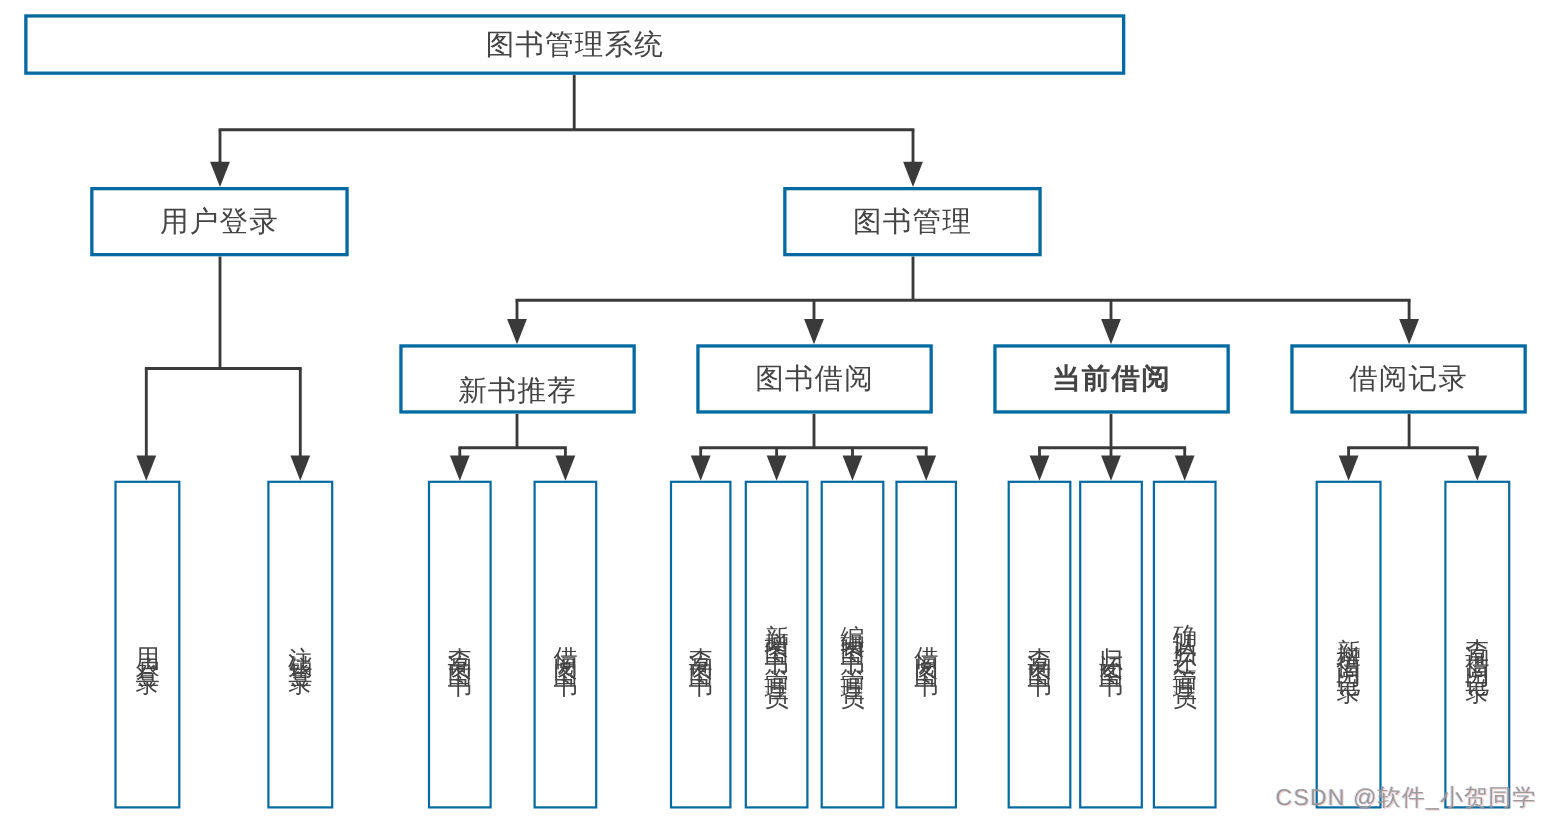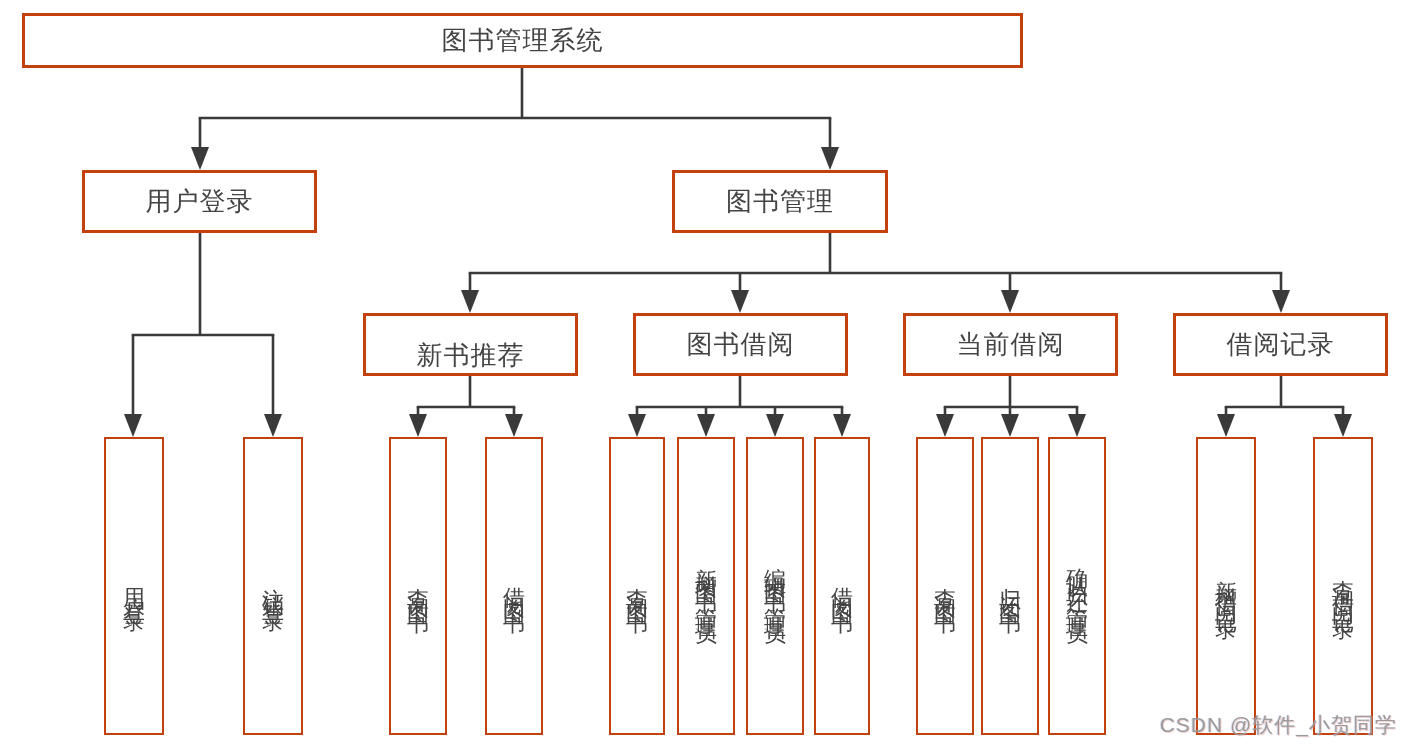--- a/index.html
+++ b/index.html
@@ -9,21 +9,21 @@
     background:#ffffff;
     font-family:"Liberation Sans","DejaVu Sans",sans-serif;
     overflow:hidden;
   }
   svg.connectors { position:absolute; left:0; top:0; width:1405px; height:747px; }
   svg.connectors path { stroke:#3a3a3a; stroke-width:2.6; fill:none; }
   svg.connectors polygon { fill:#3a3a3a; stroke:none; }
   .node {
     position:absolute;
     background:#ffffff;
-    border:3px solid #c2410c;
+    border:3px solid #0369a1;
     box-sizing:border-box;
     display:flex; align-items:center; justify-content:center;
     color:#444444;
   }
   .node .lbl { font-size:26px; letter-spacing:1px; white-space:nowrap; }
   .node.leaf { border-width:2.5px; }
   .node.leaf .vtext {
     writing-mode:vertical-rl;
     text-orientation:mixed;
     font-size:22px;
@@ -122,31 +122,31 @@
     </g>
   </svg>
 
   <div class="node" style="left:22px; top:13px; width:1001px; height:55px;">
     <span class="lbl">图书管理系统</span>
   </div>
 
   <div class="node" style="left:82px; top:170px; width:235px; height:63px;">
     <span class="lbl">用户登录</span>
   </div>
-  <div class="node" style="left:672px; top:170px; width:216px; height:63px;">
+  <div class="node" style="left:712px; top:170px; width:235px; height:63px;">
     <span class="lbl">图书管理</span>
   </div>
 
   <div class="node" style="left:363px; top:313px; width:215px; height:63px;align-items:flex-end;">
     <span class="lbl">新书推荐</span>
   </div>
   <div class="node" style="left:633px; top:313px; width:215px; height:63px;text-align:right;">
     <span class="lbl">图书借阅</span>
   </div>
-  <div class="node" style="left:903px; top:313px; width:215px; height:63px;">
+  <div class="node" style="left:903px; top:313px; width:215px; height:63px;font-weight:bold;">
     <span class="lbl">当前借阅</span>
   </div>
   <div class="node" style="left:1173px; top:313px; width:215px; height:63px;">
     <span class="lbl">借阅记录</span>
   </div>
 
   <div class="node leaf" style="left:104px; top:437px; width:60px; height:298px;">
     <span class="vtext">用户登录</span>
   </div>
   <div class="node leaf" style="left:243px; top:437px; width:60px; height:298px;">

